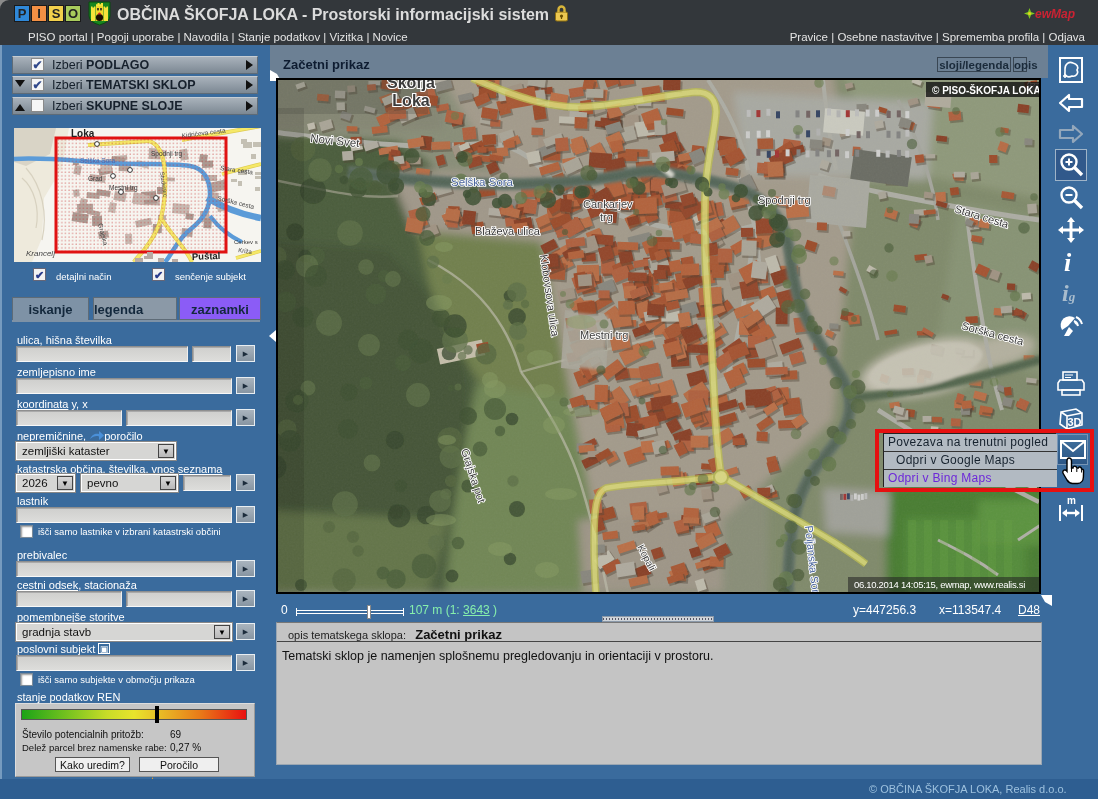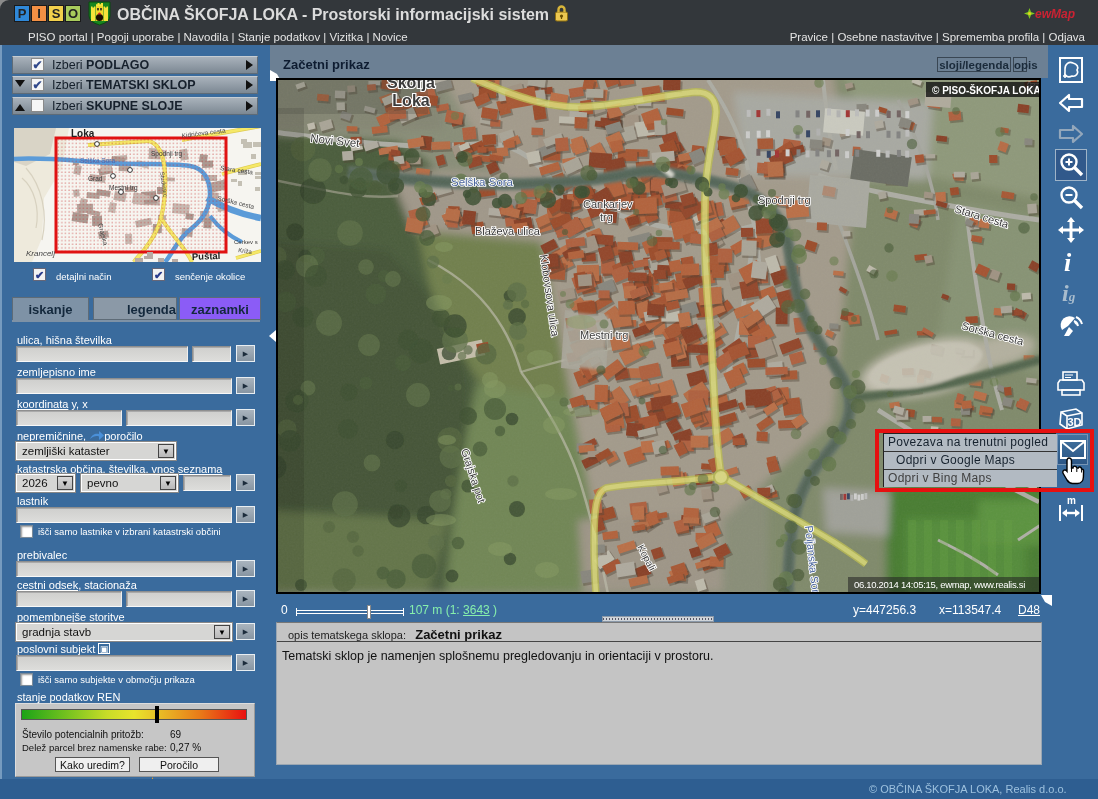--- a/index.html
+++ b/index.html
@@ -166,23 +166,23 @@
       <circle cx="83" cy="16" r="2.4" fill="#fff" stroke="#333" stroke-width="1"></circle>
       <circle cx="116" cy="42" r="2.4" fill="#fff" stroke="#333" stroke-width="1"></circle>
       <circle cx="99" cy="48" r="2.4" fill="#fff" stroke="#333" stroke-width="1"></circle>
       <circle cx="142" cy="70" r="2.4" fill="#fff" stroke="#333" stroke-width="1"></circle>
       <circle cx="107" cy="64" r="2.4" fill="#fff" stroke="#333" stroke-width="1"></circle>
     </svg>
   </div>
 <div class="abs" style="left:33px;top:268px;width:13px;height:13px;background:#f2f2f2;border:1px solid #667;color:#2a3c8c;font-size:11px;line-height:12px;text-align:center;font-weight:bold">✔</div>
 <div class="abs" style="left:56px;top:271px;color:#fff;font-size:9.5px">detajlni način</div>
 <div class="abs" style="left:152px;top:268px;width:13px;height:13px;background:#f2f2f2;border:1px solid #667;color:#2a3c8c;font-size:11px;line-height:12px;text-align:center;font-weight:bold">✔</div>
-<div class="abs" style="left:175px;top:271px;color:#fff;font-size:9.5px">senčenje okolice</div>
+<div class="abs" style="left:175px;top:271px;color:#fff;font-size:9.5px">senčenje subjekt</div>
 <div class="abs" style="left:12px;top:297px;width:77px;height:25px;background:#7e92a6;border:1px solid #5e6b77;border-bottom:none;color:#13283c;font-weight:bold;font-size:13px;text-align:center;line-height:24px">iskanje</div>
-<div class="abs" style="left:93px;top:297px;width:84px;height:23px;background:#8b99a7;border:1px solid #5e6b77;color:#13283c;font-weight:bold;font-size:13px;text-align:right;line-height:23px">legenda</div>
+<div class="abs" style="left:93px;top:297px;width:84px;height:23px;background:#8b99a7;border:1px solid #5e6b77;color:#13283c;font-weight:bold;font-size:13px;text-align:left;line-height:23px">legenda</div>
 <div class="abs" style="left:179px;top:297px;width:82px;height:23px;background:#8b5cf6;border:1px solid #5e6b77;color:#13283c;font-weight:bold;font-size:13px;text-align:center;line-height:23px">zaznamki</div>
 <div class="abs" style="left:12px;top:320px;width:248px;height:2px;background:#7e92a6"></div>
 <div style="position:absolute;left:17px;top:334px;color:#fff;font-size:11px;white-space:nowrap">ulica, hišna številka</div>
 <div style="position:absolute;left:16px;top:346px;width:172px;height:16px;background:linear-gradient(#cfcfcd,#dddddb);border:1px solid #8f8f8f;border-bottom:1px solid #f8f8f8;border-right:1px solid #eee;box-shadow:inset 1px 1px 0 #aaa"></div>
 <div style="position:absolute;left:192px;top:346px;width:39px;height:16px;background:linear-gradient(#cfcfcd,#dddddb);border:1px solid #8f8f8f;border-bottom:1px solid #f8f8f8;border-right:1px solid #eee;box-shadow:inset 1px 1px 0 #aaa"></div>
 <div style="position:absolute;left:236px;top:345px;width:19px;height:17px;background:linear-gradient(#a9b4be,#8795a2);border:1px solid #e8eef2;color:#1c2c3c;font-size:7px;text-align:center;line-height:16px">▶</div>
 <div style="position:absolute;left:17px;top:366px;color:#fff;font-size:11px;white-space:nowrap">zemljepisno ime</div>
 <div style="position:absolute;left:16px;top:378px;width:216px;height:16px;background:linear-gradient(#cfcfcd,#dddddb);border:1px solid #8f8f8f;border-bottom:1px solid #f8f8f8;border-right:1px solid #eee;box-shadow:inset 1px 1px 0 #aaa"></div>
 <div style="position:absolute;left:236px;top:377px;width:19px;height:17px;background:linear-gradient(#a9b4be,#8795a2);border:1px solid #e8eef2;color:#1c2c3c;font-size:7px;text-align:center;line-height:16px">▶</div>
 <div style="position:absolute;left:17px;top:398px;color:#fff;font-size:11px;white-space:nowrap"><span style="text-decoration:underline">koordinata</span> y, x</div>
@@ -2133,21 +2133,21 @@
 <div class="abs" style="left:288px;top:627px;color:#222;font-size:11px">opis tematskega sklopa: &nbsp; <b style="font-size:13px;color:#111">Začetni prikaz</b></div>
 <div class="abs" style="left:277px;top:641px;width:764px;height:1px;background:#444"></div>
 <div class="abs" style="left:282px;top:649px;color:#111;font-size:12.5px">Tematski sklop je namenjen splošnemu pregledovanju in orientaciji v prostoru.</div>
 <div class="abs" style="left:0;top:779px;width:1098px;height:20px;background:#2e5e91"></div>
 <div class="abs" style="left:869px;top:783px;color:#9dc1de;font-size:11px">© OBČINA ŠKOFJA LOKA, Realis d.o.o.</div>
 <div class="abs" style="left:0;top:45px;width:2px;height:734px;background:#86a8c8;opacity:0.8"></div>
 <div style="position:absolute;left:875px;top:429px;width:219px;height:63px;border:4px solid #e61010;background:transparent;z-index:50"></div>
 <div style="position:absolute;left:883px;top:433px;width:173px;height:54px;border:1px solid #222;z-index:51">
     <div style="position:absolute;left:0;top:0px;width:173px;height:18px;background:#b2bac2;color:#16222e;font:12px 'Liberation Sans',sans-serif;line-height:17px;padding-left:4px;letter-spacing:0.3px;white-space:nowrap;overflow:hidden">Povezava na trenutni pogled</div>
     <div style="position:absolute;left:0;top:17px;width:173px;height:18px;border-top:1px solid #333;background:#b2bac2;color:#16222e;font:12px 'Liberation Sans',sans-serif;line-height:17px;padding-left:12px;letter-spacing:0.3px;white-space:nowrap;overflow:hidden">Odpri v Google Maps</div>
-    <div style="position:absolute;left:0;top:35px;width:173px;height:18px;border-top:1px solid #333;background:#b2bac2;color:#404040;font:12px 'Liberation Sans',sans-serif;line-height:17px;padding-left:4px;letter-spacing:0.3px;white-space:nowrap;overflow:hidden">Odpri v Bing Maps</div>
+    <div style="position:absolute;left:0;top:35px;width:173px;height:18px;border-top:1px solid #333;background:#b2bac2;color:#6d28d9;font:12px 'Liberation Sans',sans-serif;line-height:17px;padding-left:4px;letter-spacing:0.3px;white-space:nowrap;overflow:hidden">Odpri v Bing Maps</div>
   </div>
 <div style="position:absolute;left:1057px;top:434px;width:31px;height:31px;background:linear-gradient(#41729f,#2d5786);border:1px solid #7795b5;z-index:51"></div>
 <svg width="26" height="20" viewBox="0 0 26 20" style="position:absolute;left:1060px;top:440px;z-index:52">
     <rect x="1" y="1" width="24" height="17" fill="none" stroke="#fff" stroke-width="2"></rect>
     <path d="M2,2 L13,11 L24,2" fill="none" stroke="#fff" stroke-width="2"></path>
   </svg>
 <svg width="26" height="30" viewBox="0 0 26 30" style="position:absolute;left:1060px;top:456px;z-index:53">
 <path d="M9,2 C10.8,2 11.5,3.2 11.5,5 L11.5,12 L13,12 C13,10.8 14,10 15,10.2 C16,10.3 16.6,11 16.8,12 L18,12.2 C18.3,11.3 19,10.8 20,11 C21,11.2 21.5,12 21.6,13 C22.6,13 23.6,13.6 23.6,15 L23.4,21 C23.3,24 21.5,27.5 17.5,27.5 L12.5,27.5 C10,27.5 8.3,26 7,24 L3.2,17.5 C2.4,16.2 2.8,14.8 4,14.2 C5.1,13.7 6.2,14.2 7,15.2 L7,5 C7,3.2 7.6,2 9,2 Z" fill="#fff" stroke="#000" stroke-width="1.4"></path>
 <path d="M11.5,12 L11.5,16 M16.8,12.5 L16.8,16 M21.6,13.2 L21.6,16.5" stroke="#000" stroke-width="1"></path>
 </svg>

